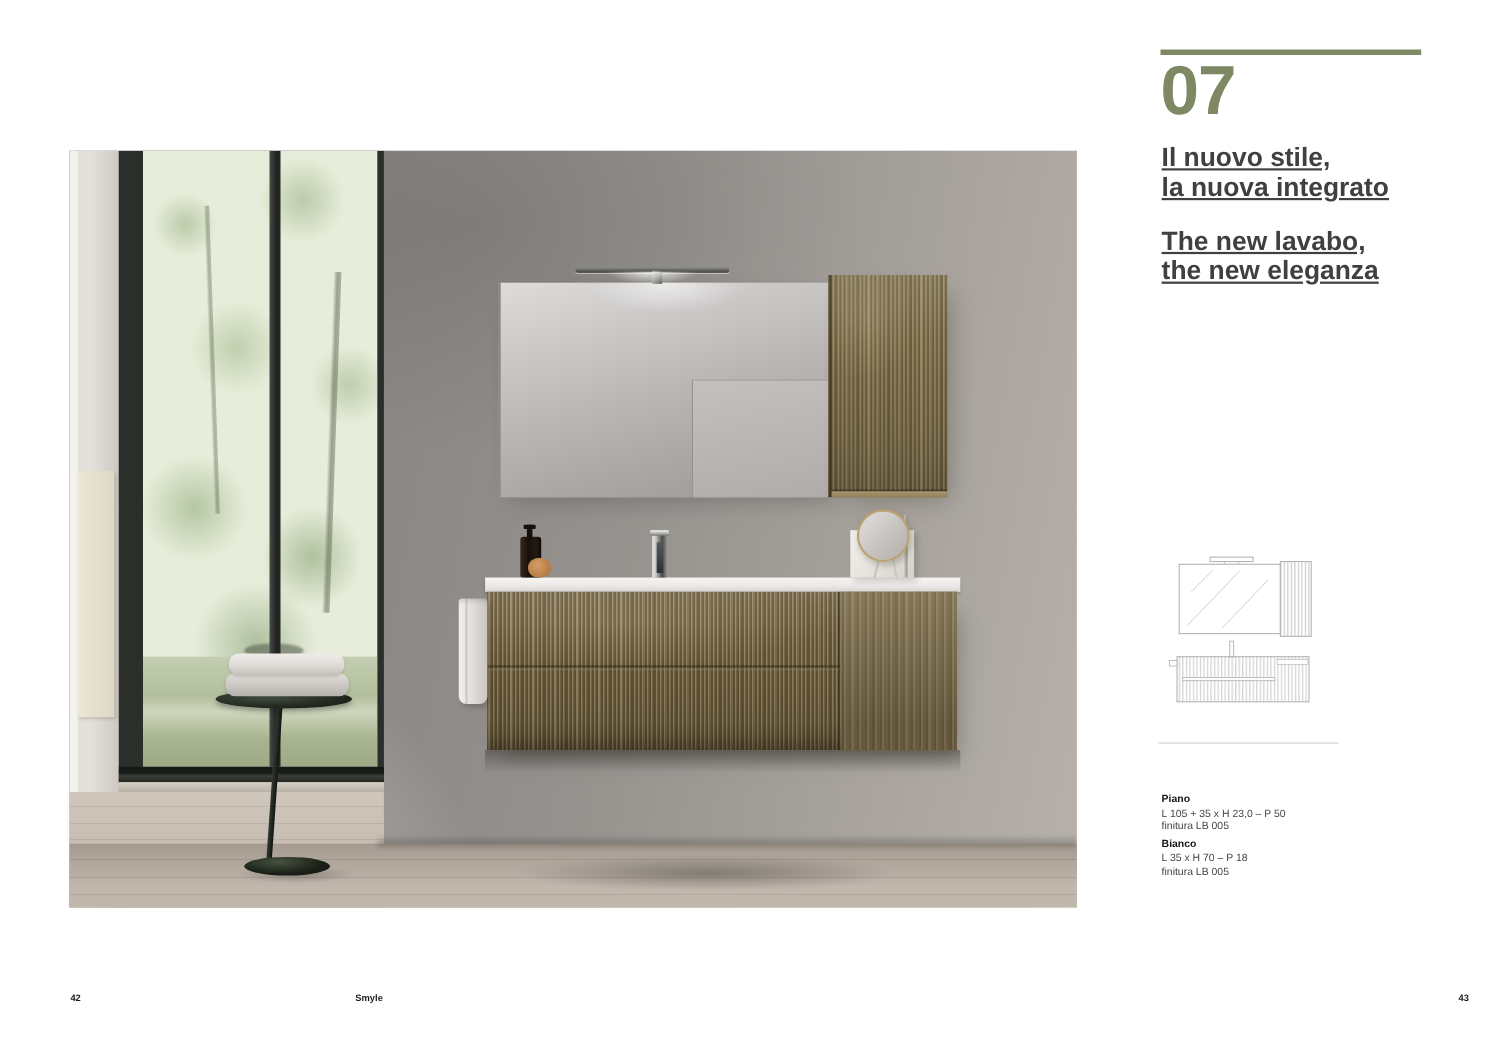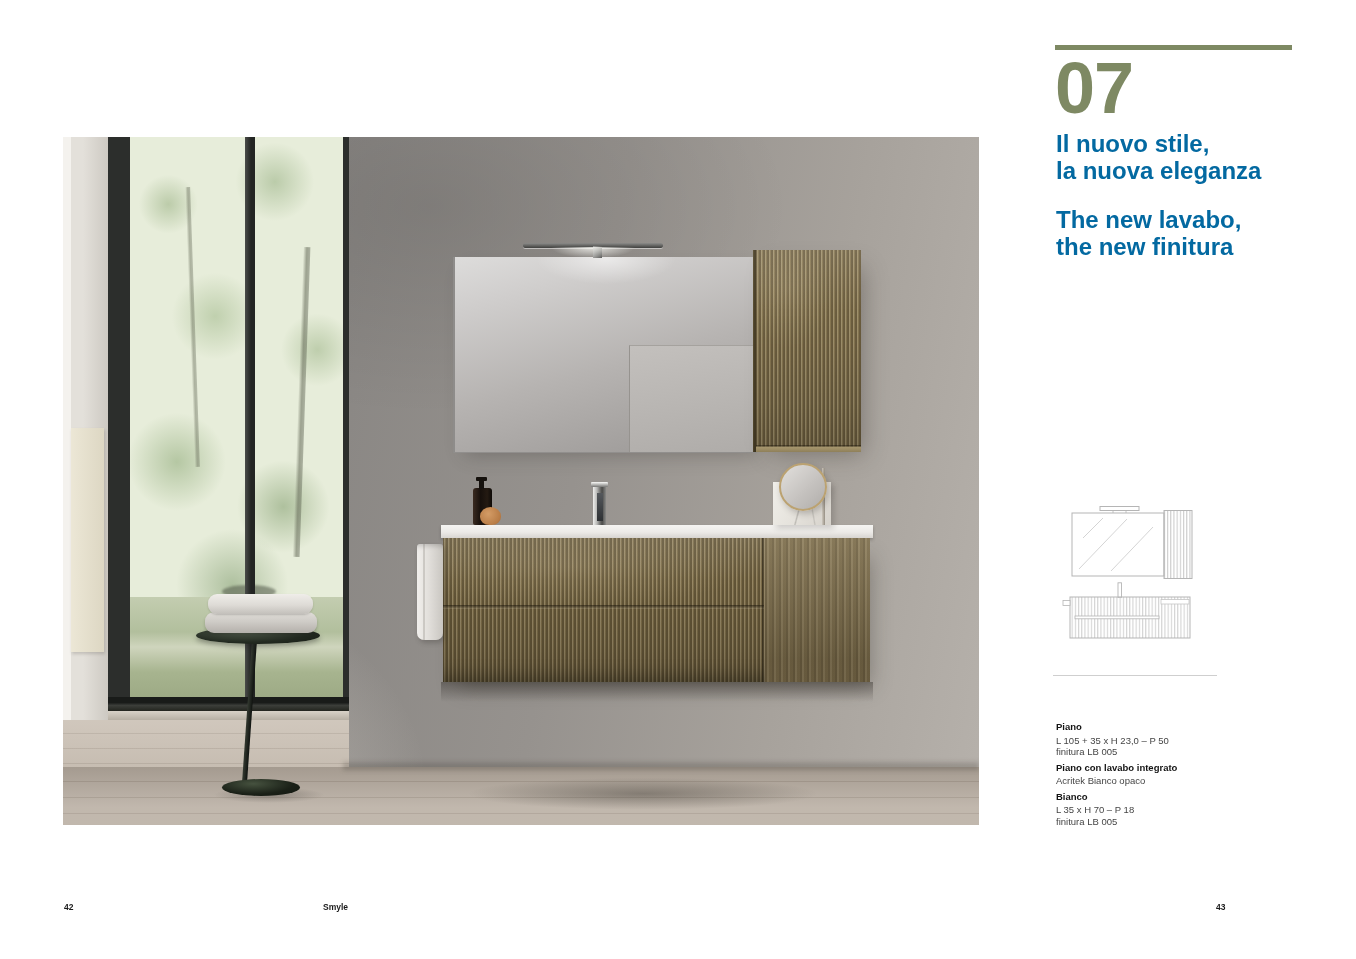--- a/index.html
+++ b/index.html
@@ -147,34 +147,34 @@
     box-shadow:0 3px 5px rgba(30,30,28,.35);}
   .towel-stack-bottom{left:142px;top:475px;width:112px;height:21px;border-radius:9px;
     background:linear-gradient(180deg,#e0ddd8 0%,#cfccc7 45%,#b4b0ab 100%);
     box-shadow:0 2px 3px rgba(40,38,34,.25);}
   .towel-stack-top{left:145px;top:457px;width:105px;height:20px;border-radius:9px;
     background:linear-gradient(180deg,#efede9 0%,#dedbd6 55%,#c3c0bb 100%);
     box-shadow:0 1px 2px rgba(40,38,34,.2);}
 
   
   .accent-bar{left:1055px;top:45px;width:237px;height:5px;background:#7e8963;}
-  .section-number{left:1055px;top:52px;font-size:72px;font-weight:700;letter-spacing:-1px;line-height:1;color:#7e8963;}
-  .headline{left:1056px;font-size:24px;font-weight:700;line-height:27px;color:#0369a1;}
+  .section-number{left:1055px;top:52px;font-size:63px;font-weight:700;letter-spacing:-1px;line-height:1;color:#7e8963;}
+  .headline{left:1056px;font-size:24px;font-weight:700;line-height:27px;color:#404040;text-decoration:underline;}
   .headline-it{top:130px;}
   .headline-en{top:206px;}
   .drawing1{left:1071px;top:504px;width:122px;height:78px;}
   .drawing2{left:1062px;top:582px;width:132px;height:64px;}
   .divider{left:1053px;top:675px;width:164px;height:0;border-top:1px solid #cfcfcf;}
   .specs{left:1056px;top:721px;width:210px;font-size:9.5px;line-height:11.5px;color:#454545;}
   .spec-group{margin-bottom:4px;}
   .spec-label{font-weight:700;color:#141414;margin-bottom:2px;}
   .footer-text{font-size:8.5px;font-weight:700;color:#1a1a1a;top:902px;}
   .pg-left{left:64px;}
   .brand{left:323px;text-align:center;}
-  .pg-right{left:1216px;}
+  .pg-right{left:1326px;}
 </style>
 </head>
 <body>
 
 <div class="photo">
   <div class="abs wall-shade"></div>
   <div class="abs left-wall"></div>
   <div class="abs wall-panel"></div>
   <div class="abs window-frame"></div>
   <div class="abs glass">
@@ -228,25 +228,25 @@
   <div class="abs table-top"></div>
   <div class="abs towel-stack-bottom"></div>
   <div class="abs towel-stack-top"></div>
 </div>
 
 <div class="abs accent-bar" style="background: rgb(126, 137, 99);"></div>
 <div class="abs section-number" style="color: rgb(126, 137, 99);">07</div>
 
 <div class="abs headline headline-it">
   <div>Il nuovo stile,</div>
-  <div>la nuova eleganza</div>
+  <div>la nuova integrato</div>
 </div>
 <div class="abs headline headline-en">
   <div>The new lavabo,</div>
-  <div>the new finitura</div>
+  <div>the new eleganza</div>
 </div>
 
 <svg class="abs drawing1" viewBox="0 0 122 78" xmlns="http://www.w3.org/2000/svg">
   <defs>
     <pattern id="vl1" width="3.2" height="8" patternUnits="userSpaceOnUse">
       <line x1="0.6" y1="0" x2="0.6" y2="8" stroke="#c2c2c2" stroke-width="0.9"></line>
     </pattern>
   </defs>
   <rect x="29" y="2.5" width="39" height="4" fill="#ffffff" stroke="#b5b5b5" stroke-width="1"></rect>
   <line x1="42" y1="6.5" x2="42" y2="9" stroke="#b5b5b5" stroke-width="0.8"></line>
@@ -273,24 +273,20 @@
 
 <div class="abs divider"></div>
 
 <div class="abs specs">
   <div class="spec-group">
     <div class="spec-label">Piano</div>
     <div class="spec-line">L 105 + 35 x H 23,0 – P 50</div>
     <div class="spec-line">finitura LB 005</div>
   </div>
   <div class="spec-group">
-    <div class="spec-label">Piano con lavabo integrato</div>
-    <div class="spec-line">Acritek Bianco opaco</div>
-  </div>
-  <div class="spec-group">
     <div class="spec-label">Bianco</div>
     <div class="spec-line">L 35 x H 70 – P 18</div>
     <div class="spec-line">finitura LB 005</div>
   </div>
 </div>
 
 <div class="abs footer-text pg-left">42</div>
 <div class="abs footer-text brand">Smyle</div>
 <div class="abs footer-text pg-right">43</div>
 

